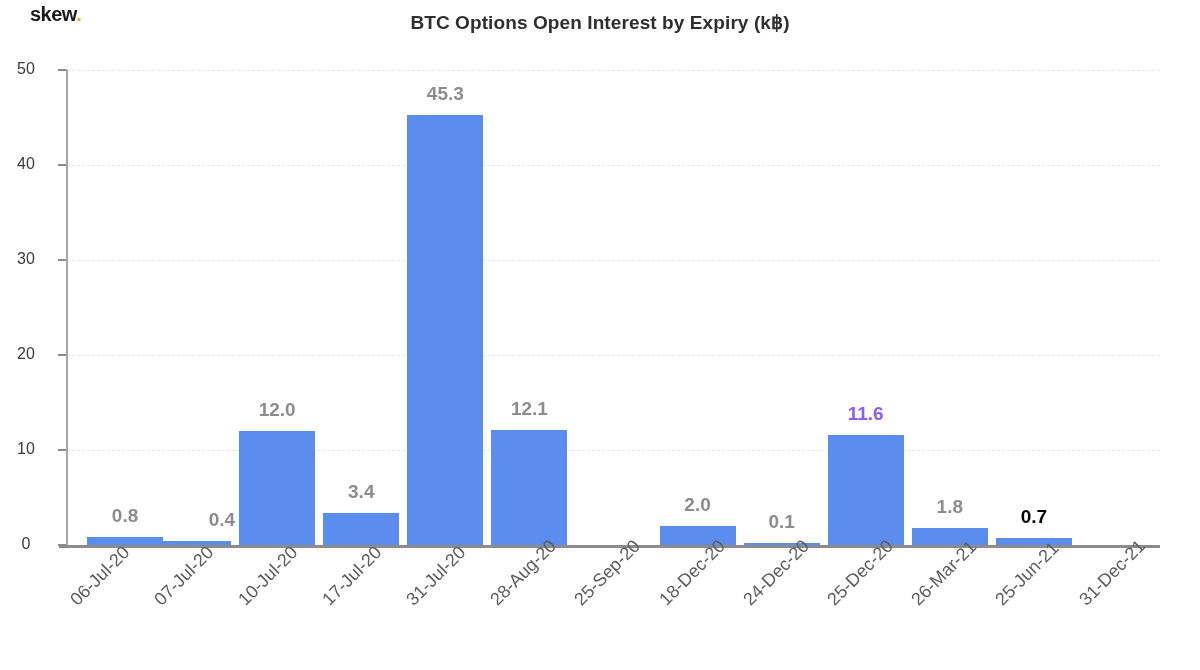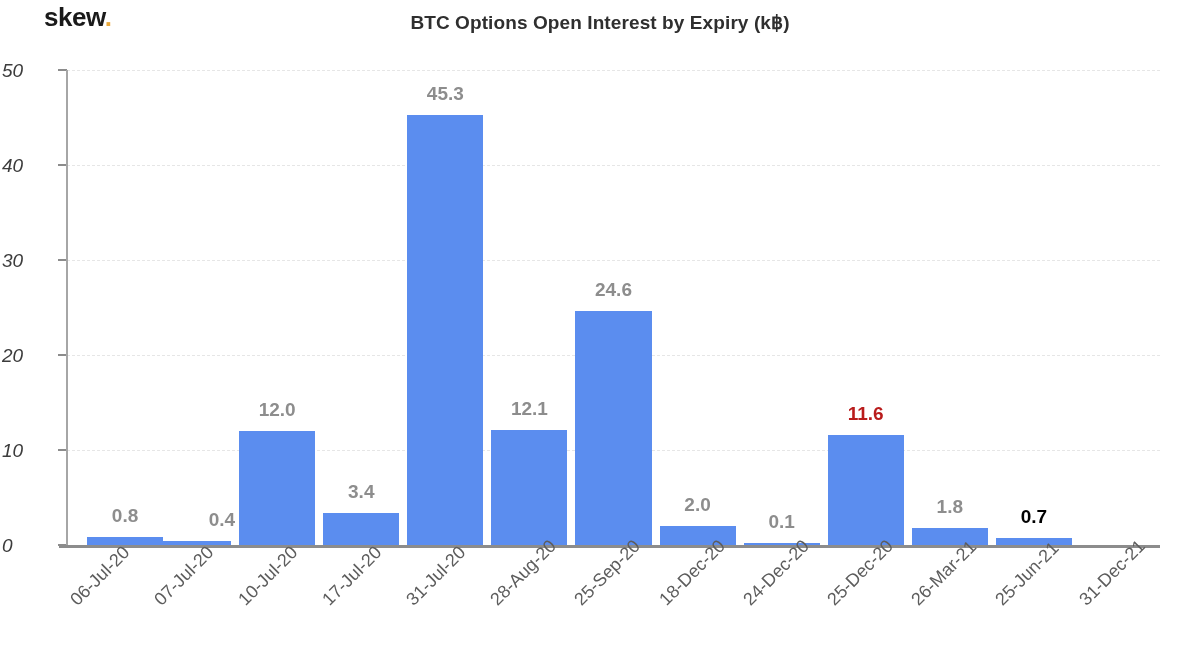--- a/index.html
+++ b/index.html
@@ -18,23 +18,23 @@
   #page {
     position: relative;
     width: 1200px;
     height: 670px;
     background: #ffffff;
   }
 
   
   #brand {
     position: absolute;
-    left: 44px;
+    left: 30px;
     top: 4px;
-    font-size: 26px;
+    font-size: 20px;
     font-weight: 700;
     letter-spacing: -0.5px;
     color: #1a1a1a;
     line-height: 1;
     white-space: nowrap;
   }
   #brand .brand-dot {
     color: #e9a83a;
   }
 
@@ -89,25 +89,24 @@
     position: absolute;
     left: -9px;
     width: 9px;
     height: 2px;
     background: #8c8c8c;
   }
 
   .ylabel {
     position: absolute;
     width: 48px;
-    text-align: left;
-    font-size: 19px;
+    text-align: center;
+    font-size: 16px;
     color: #3c3c3c;
     line-height: 1;
-    font-style: italic;
   }
 
   
   #bars {
     position: absolute;
     left: 0;
     top: 0;
     width: 1093px;
     height: 475px;
   }
@@ -207,35 +206,31 @@
           <div class="bar-value" style="bottom: 44.3px; color: rgb(141, 141, 141);">3.4</div>
         </div>
         <div class="bar-slot" style="left: 336.308px; width: 84.0769px;">
           <div class="bar" style="height: 430.35px; background: rgb(91, 141, 239);"></div>
           <div class="bar-value" style="bottom: 442.35px; color: rgb(141, 141, 141);">45.3</div>
         </div>
         <div class="bar-slot" style="left: 420.385px; width: 84.0769px;">
           <div class="bar" style="height: 114.95px; background: rgb(91, 141, 239);"></div>
           <div class="bar-value" style="bottom: 126.95px; color: rgb(141, 141, 141);">12.1</div>
         </div>
-        <div class="bar-slot" style="left: 504.462px; width: 84.0769px;">
-          <div class="bar" style="height: 233.7px; background: rgb(91, 141, 239);"></div>
-          <div class="bar-value" style="bottom: 245.7px; color: rgb(141, 141, 141);">24.6</div>
-        </div>
         <div class="bar-slot" style="left: 588.538px; width: 84.0769px;">
           <div class="bar" style="height: 19px; background: rgb(91, 141, 239);"></div>
           <div class="bar-value" style="bottom: 31px; color: rgb(141, 141, 141);">2.0</div>
         </div>
         <div class="bar-slot" style="left: 672.615px; width: 84.0769px;">
           <div class="bar" style="height: 2px; background: rgb(91, 141, 239);"></div>
           <div class="bar-value" style="bottom: 14px; color: rgb(141, 141, 141);">0.1</div>
         </div>
         <div class="bar-slot" style="left: 756.692px; width: 84.0769px;">
           <div class="bar" style="height: 110.2px; background: rgb(91, 141, 239);"></div>
-          <div class="bar-value" style="bottom: 122.2px; color: #b91c1c; text-align: center;">11.6</div>
+          <div class="bar-value" style="bottom: 122.2px; color: #8b5cf6; text-align: center;">11.6</div>
         </div>
         <div class="bar-slot" style="left: 840.769px; width: 84.0769px;">
           <div class="bar" style="height: 17.1px; background: rgb(91, 141, 239);"></div>
           <div class="bar-value" style="bottom: 29.1px; color: rgb(141, 141, 141);">1.8</div>
         </div>
         <div class="bar-slot" style="left: 924.846px; width: 84.0769px;">
           <div class="bar" style="height: 6.65px; background: rgb(91, 141, 239);"></div>
           <div class="bar-value" style="bottom: 18.65px; color: #000000;">0.7</div>
         </div>
       </div>

